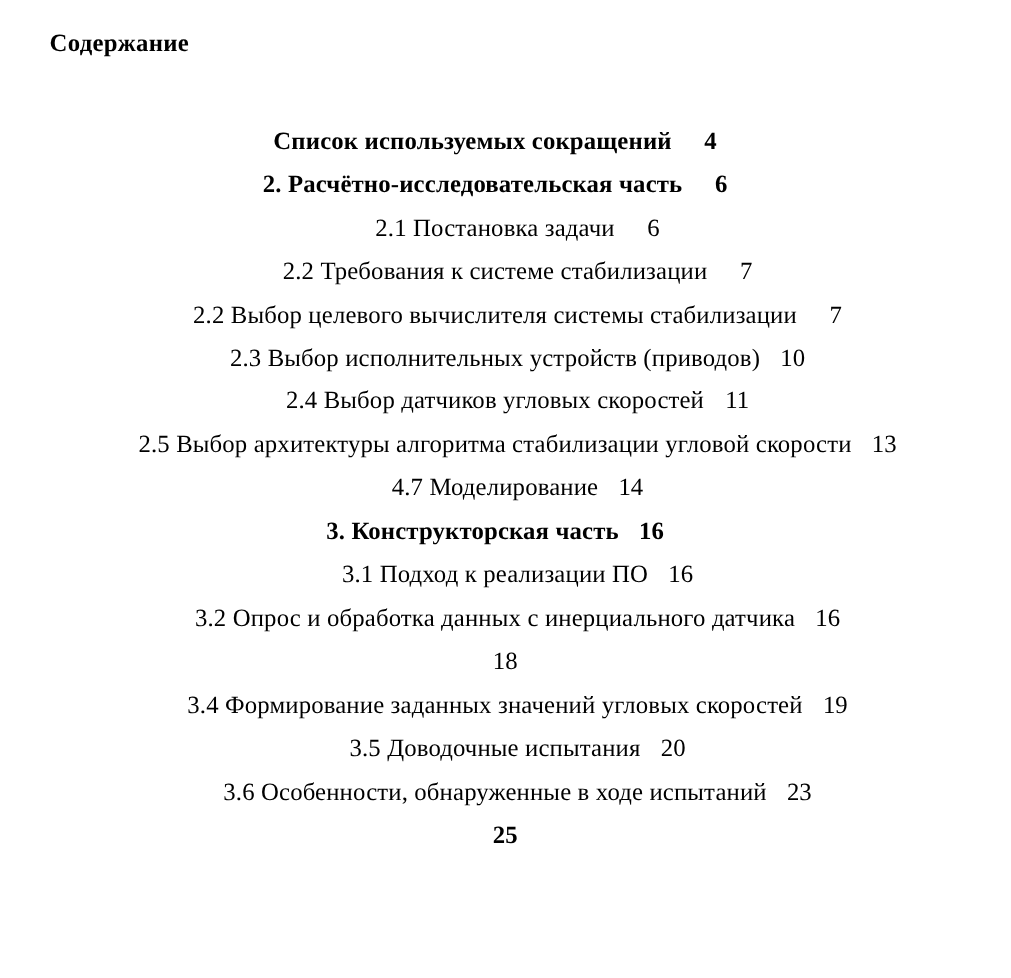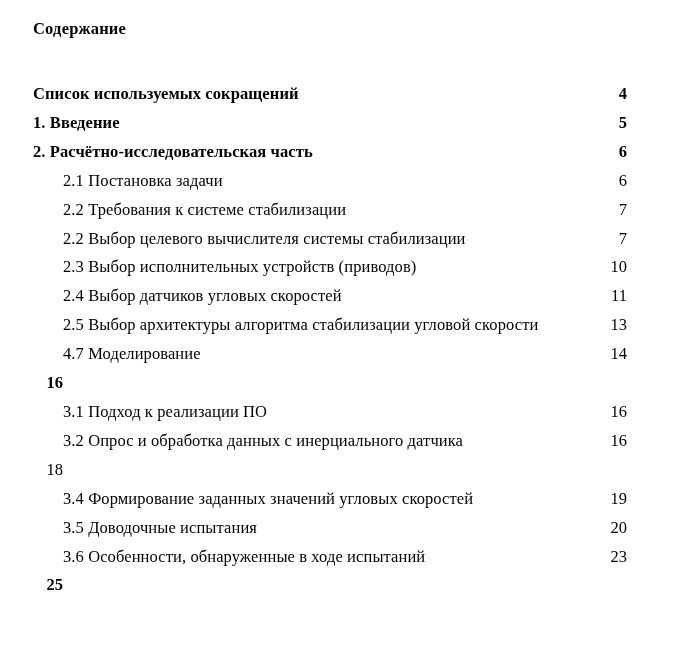--- a/index.html
+++ b/index.html
@@ -26,21 +26,21 @@
     font-weight: bold;
     margin: 0;
     line-height: 21px;
     letter-spacing: 0.2px;
   }
   .toc-list {
     margin-top: 41px;
   }
   .toc-row {
     display: flex;
-    justify-content: space-between;
+    justify-content: center;
     align-items: baseline;
     line-height: 28.9px;
     font-size: 16.5px;
     white-space: nowrap;
   }
   .toc-row .toc-label {
     letter-spacing: 0.1px;
   }
   .toc-row.indent .toc-label {
     padding-left: 30px;
@@ -58,24 +58,20 @@
 <body>
 
 <div class="doc-page">
   <h1 class="doc-title">Содержание</h1>
   <div class="toc-list">
   <div class="toc-row bold">
     <span class="toc-label">Список используемых сокращений</span>
     <span class="toc-page-num">4</span>
   </div>
 
-  <div class="toc-row bold">
-    <span class="toc-label">1. Введение</span>
-    <span class="toc-page-num">5</span>
-  </div>
 
   <div class="toc-row bold">
     <span class="toc-label">2. Расчётно-исследовательская часть</span>
     <span class="toc-page-num">6</span>
   </div>
 
   <div class="toc-row indent">
     <span class="toc-label">2.1 Постановка задачи</span>
     <span class="toc-page-num">6</span>
   </div>
@@ -104,20 +100,21 @@
     <span class="toc-label">2.5 Выбор архитектуры алгоритма стабилизации угловой скорости</span>
     <span class="toc-page-num">13</span>
   </div>
 
   <div class="toc-row indent">
     <span class="toc-label">4.7 Моделирование</span>
     <span class="toc-page-num">14</span>
   </div>
 
   <div class="toc-row bold">
+    <span class="toc-label">3. Конструкторская часть</span>
     <span class="toc-page-num">16</span>
   </div>
 
   <div class="toc-row indent">
     <span class="toc-label">3.1 Подход к реализации ПО</span>
     <span class="toc-page-num">16</span>
   </div>
 
   <div class="toc-row indent">
     <span class="toc-label">3.2 Опрос и обработка данных с инерциального датчика</span>

